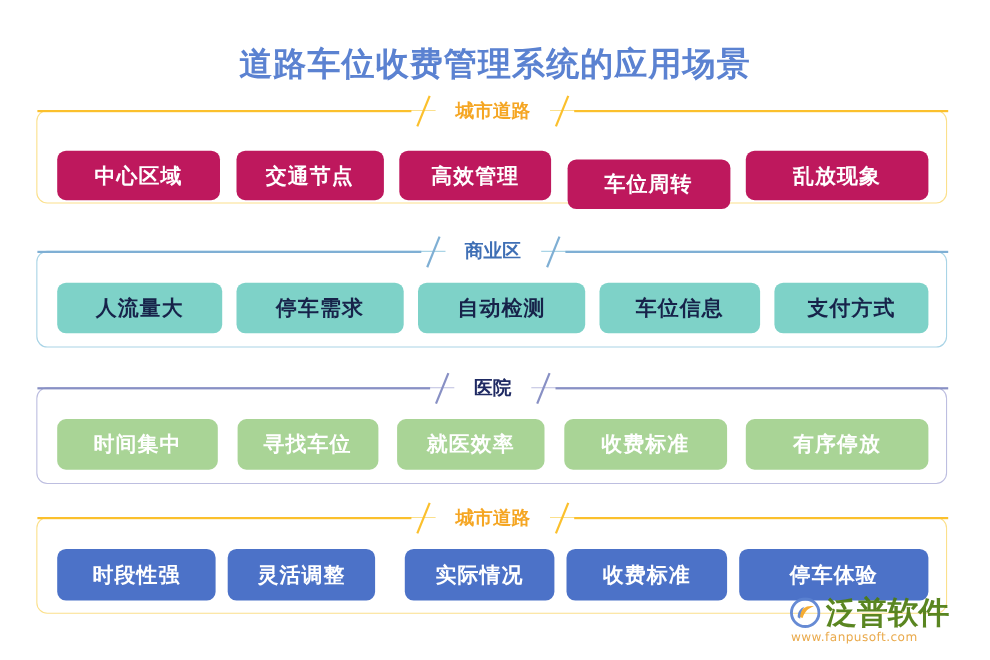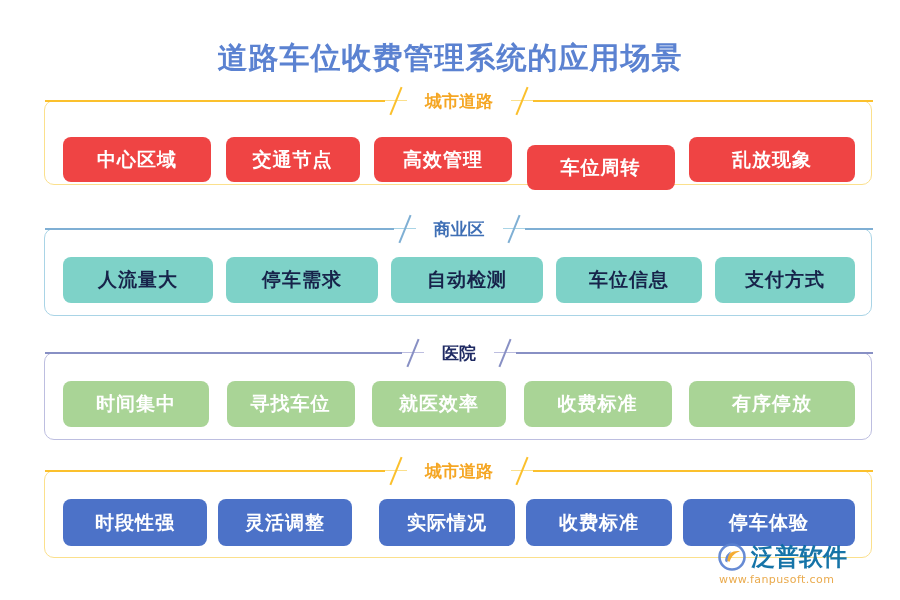--- a/index.html
+++ b/index.html
@@ -34,21 +34,21 @@
     font-size: 30px;
     font-weight: bold;
     color: #5B82D1;
     letter-spacing: 1px;
     font-family: "DejaVu Sans", "Liberation Sans", sans-serif;
   }
 
   
   .section {
     position: absolute;
-    left: 44px;
+    left: 33px;
     width: 828px;
     border-style: solid;
     border-width: 1.5px;
     border-radius: 10px;
   }
 
   .sec1 { top: 100px;  height: 85px;  border-color: #FBE08C; }
   .sec2 { top: 228px;  height: 88px;  border-color: #A9D4E6; }
   .sec3 { top: 352px;  height: 88px;  border-color: #BDBEE0; }
   .sec4 { top: 470px;  height: 88px;  border-color: #FBE08C; }
@@ -142,21 +142,21 @@
     align-items: center;
     justify-content: center;
     font-size: 19px;
     font-weight: bold;
     letter-spacing: 1px;
     white-space: nowrap;
     text-align: center;
   }
 
   
-  .sec1 .chip { background: #ef4444; color: #ffffff; }
+  .sec1 .chip { background: #be185d; color: #ffffff; }
   .sec1 .c0 { width: 148px; }
   .sec1 .c1 { width: 134px; font-family: Liberation Mono, monospace; }
   .sec1 .c2 { width: 138px; }
   .sec1 .c3 { width: 148px; margin-top: 16px; }
   .sec1 .c4 { width: 166px; }
 
   
   .sec2 .chip { background: #7ED2C8; color: #17234A; height: 46px; }
   .sec2 .c0 { width: 150px; }
   .sec2 .c1 { width: 152px; }
@@ -194,23 +194,23 @@
     align-items: center;
     gap: 5px;
     height: 30px;
   }
   .logo-mark {
     width: 28px;
     height: 28px;
     flex: 0 0 auto;
   }
   .logo-name {
-    font-size: 24px;
+    font-size: 28px;
     font-weight: bold;
-    color: #0369a1;
+    color: #4d7c0f;
     letter-spacing: 0px;
     line-height: 28px;
   }
   .logo-url {
     font-size: 11px;
     color: #E8A33D;
     letter-spacing: 0.4px;
     margin-top: 1px;
     margin-left: 1px;
     font-family: "DejaVu Sans", "Liberation Sans", sans-serif;

